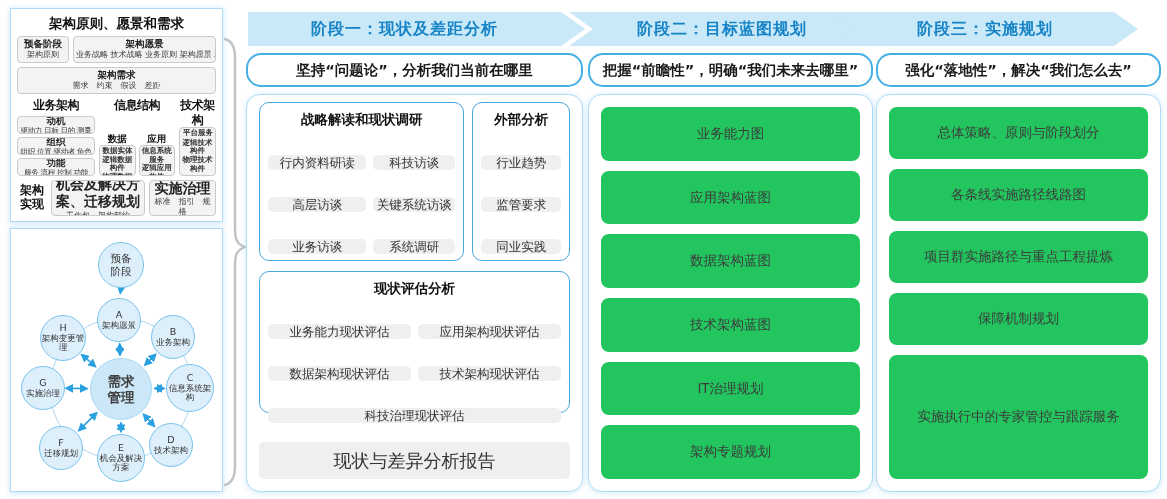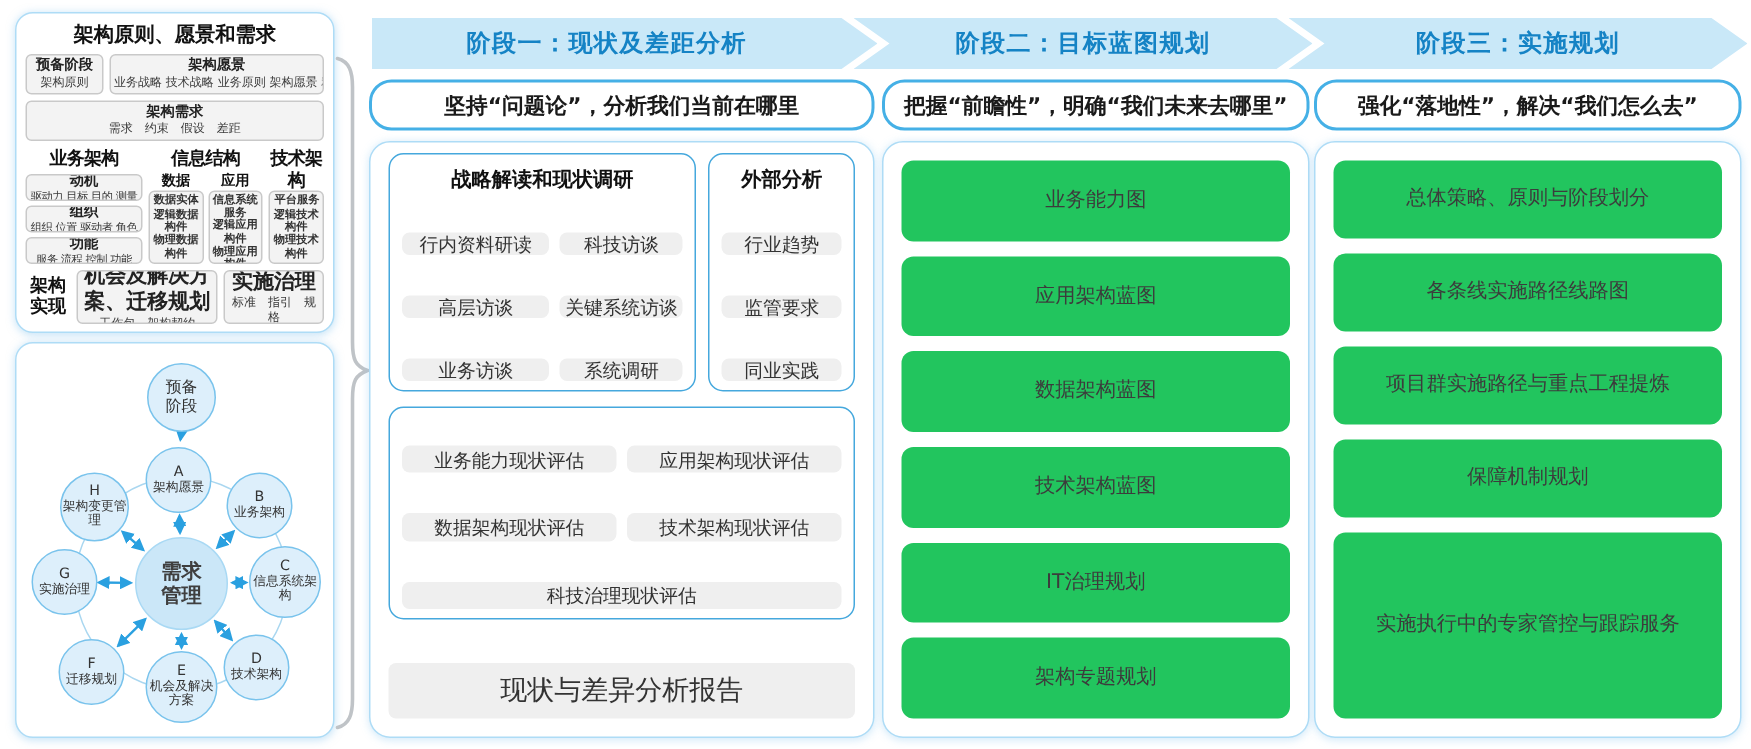--- a/index.html
+++ b/index.html
@@ -3,21 +3,21 @@
 <meta charset="utf-8">
 <style>
   html,body { margin:0; padding:0; background:#fff; }
   .canvas {
     position:relative; width:1167px; height:499px; overflow:hidden;
     font-family:"DejaVu Sans","Liberation Sans",sans-serif; background:#fff;
   }
   
   .panel {
     position:absolute; background:#fff; border:1.5px solid #aedcf6;
-    border-radius:12px; box-sizing:border-box;
+    border-radius:0; box-sizing:border-box;
     box-shadow:0 1px 6px rgba(140,200,240,.5);
   }
   .gbox { background:#f3f3f3; border:1px solid #c9c9c9; border-radius:4px;
           text-align:center; padding:1px 2px; box-sizing:border-box; overflow:hidden; }
   .gbox .t { font-size:9.5px; font-weight:bold; color:#222; line-height:1.25; }
   .gbox .s { font-size:8px; color:#3a3a3a; line-height:1.2; }
   
   .lt { left:10px; top:8px; width:213px; height:214px; padding:5px 6px;
         display:flex; flex-direction:column; gap:4px; }
   .lt-title { font-size:13.5px; font-weight:bold; color:#111; text-align:center; line-height:18px; }
@@ -25,21 +25,21 @@
   .lt-row1 .prep { width:52px; }
   .lt-row1 .vision { flex:1; }
   .vision .s, .prep .s, .req .s { white-space:nowrap; }
   .req { height:27px; }
   .lt-cols { flex:1; display:flex; gap:4px; min-height:0; }
   .col-h { font-size:12px; font-weight:bold; color:#111; text-align:center;
            letter-spacing:-0.5px; height:15px; line-height:15px; }
   .lt-col1 { width:78px; display:flex; flex-direction:column; gap:3px; }
   .lt-col1 .gbox { flex:1; display:flex; flex-direction:column; justify-content:center; }
   .lt-col1 .s { font-size:7.5px; white-space:nowrap; letter-spacing:-0.3px; }
-  .lt-col2 { width:76px; display:flex; flex-direction:column; gap:2px; }
+  .lt-col2 { width:76px; display:flex; flex-direction:column; gap:20px; }
   .lt-sub { flex:1; display:flex; gap:3px; min-height:0; }
   .subcol { flex:1; display:flex; flex-direction:column; min-width:0; }
   .subcol .sh { font-size:9.5px; font-weight:bold; color:#111; text-align:center; height:12px; line-height:12px; }
   .stack { flex:1; display:flex; flex-direction:column; justify-content:space-around; align-items:flex-end;font-weight:bold; }
   .stack .it { font-size:7.5px; color:#333; line-height:1.15; text-align:center; }
   .lt-col3 { flex:1; display:flex; flex-direction:column; gap:2px; min-width:0; }
   .lt-col3 .stack-wrap { flex:1; margin-top:12px; }
   .lt-impl { height:36px; display:flex; gap:4px; align-items:stretch; }
   .impl-label { width:30px; font-size:12px; font-weight:bold; color:#111;
                 display:flex; align-items:center; text-align:center; line-height:1.15; }
@@ -61,21 +61,21 @@
   
   .brace { position:absolute; left:222px; top:36px; }
   
   .band { position:absolute; top:12px; height:34px; background:#c9e8f8;
           display:flex; align-items:center; justify-content:center;
           font-size:16px; font-weight:bold; color:#1583c5; letter-spacing:1px; box-sizing:border-box; }
   .band1 { left:248px; width:337px; padding-right:24px;
            clip-path:polygon(0 0, calc(100% - 24px) 0, 100% 50%, calc(100% - 24px) 100%, 0 100%); }
   .band2 { left:569px; width:306px; padding:0 24px;
            clip-path:polygon(0 0, calc(100% - 24px) 0, 100% 50%, calc(100% - 24px) 100%, 0 100%, 24px 50%); }
-  .band3 { left:859px; width:306px; padding:0 24px;
+  .band3 { left:832px; width:306px; padding:0 24px;
            clip-path:polygon(0 0, calc(100% - 24px) 0, 100% 50%, calc(100% - 24px) 100%, 0 100%, 24px 50%); }
   
   .subtitle { position:absolute; top:53px; height:34px; background:#fff;
               border:2px solid #45b0e6; border-radius:15px; box-sizing:border-box;
               display:flex; align-items:center; justify-content:center;
               font-size:14.5px; font-weight:bold; color:#1a1a1a; }
   .st1 { left:246px; width:337px; }
   .st2 { left:588px; width:285px; }
   .st3 { left:876px; width:285px; }
   
@@ -285,20 +285,21 @@
       <div class="bluebox p1-external">
         <div class="bb-title">外部分析</div>
         <div class="p1-ext-list">
           <div class="gbtn">行业趋势</div>
           <div class="gbtn">监管要求</div>
           <div class="gbtn">同业实践</div>
         </div>
       </div>
     </div>
     <div class="bluebox p1-assess">
+      <div class="bb-title">现状评估分析</div>
       <div class="p1-agrid">
         <div class="gbtn">业务能力现状评估</div>
         <div class="gbtn">应用架构现状评估</div>
         <div class="gbtn">数据架构现状评估</div>
         <div class="gbtn">技术架构现状评估</div>
         <div class="gbtn span2">科技治理现状评估</div>
       </div>
     </div>
     <div class="gbtn p1-report">现状与差异分析报告</div>
   </div>

